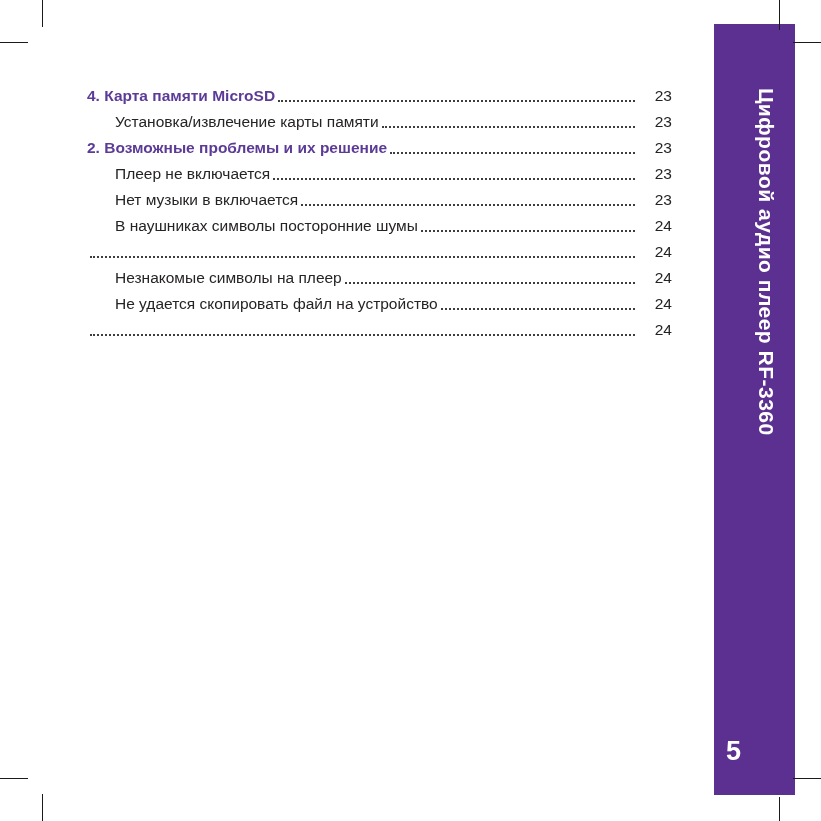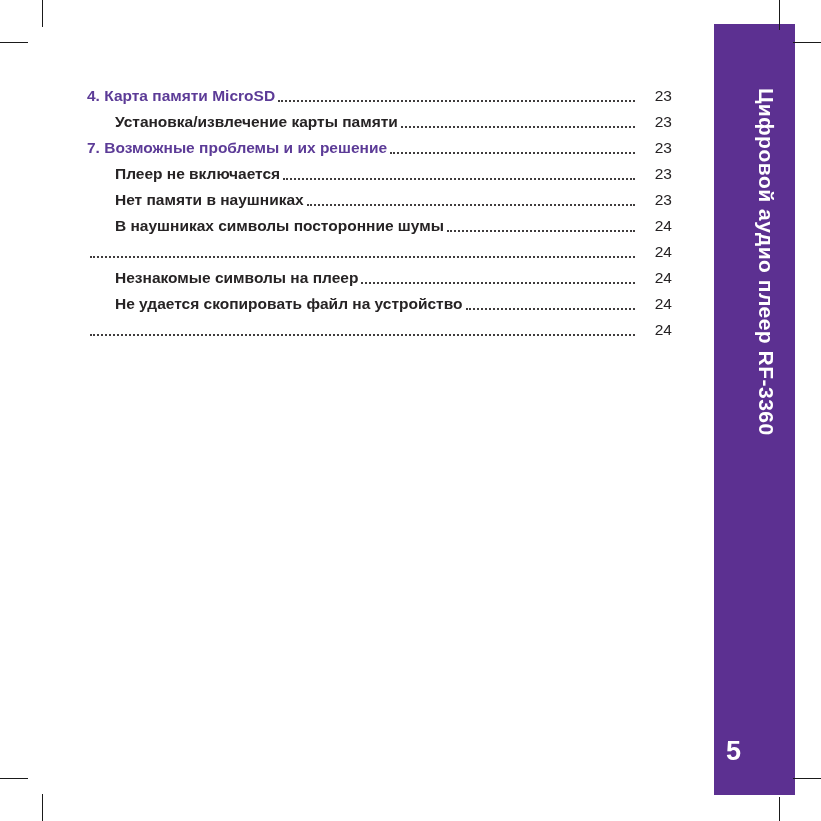--- a/index.html
+++ b/index.html
@@ -31,21 +31,21 @@
     line-height: 26px;
     font-size: 15.5px;
     color: #262324;
   }
   .toc-row.level-1 .toc-label {
     font-weight: bold;
     color: #5c3b97;
   }
   .toc-row.level-2 .toc-label {
     padding-left: 28px;
-    font-weight: bold;
+    font-weight: normal;
     margin-top: 21px;
   }
   .toc-label {
     white-space: nowrap;
   }
   .toc-leader {
     flex: 1;
     border-bottom: 2px dotted #3f3c3d;
     margin: 0 3px 0 3px;
     transform: translateY(-7px);
@@ -126,33 +126,33 @@
     <span class="toc-page">23</span>
   </div>
 
   <div class="toc-row level-2">
     <span class="toc-label">Установка/извлечение карты памяти</span>
     <span class="toc-leader"></span>
     <span class="toc-page">23</span>
   </div>
 
   <div class="toc-row level-1">
-    <span class="toc-label">7. Возможные проблемы и их решение</span>
+    <span class="toc-label">2. Возможные проблемы и их решение</span>
     <span class="toc-leader"></span>
     <span class="toc-page">23</span>
   </div>
 
   <div class="toc-row level-2">
     <span class="toc-label">Плеер не включается</span>
     <span class="toc-leader"></span>
     <span class="toc-page">23</span>
   </div>
 
   <div class="toc-row level-2">
-    <span class="toc-label">Нет памяти в наушниках</span>
+    <span class="toc-label">Нет музыки в включается</span>
     <span class="toc-leader"></span>
     <span class="toc-page">23</span>
   </div>
 
   <div class="toc-row level-2">
     <span class="toc-label">В наушниках символы посторонние шумы</span>
     <span class="toc-leader"></span>
     <span class="toc-page">24</span>
   </div>
 

